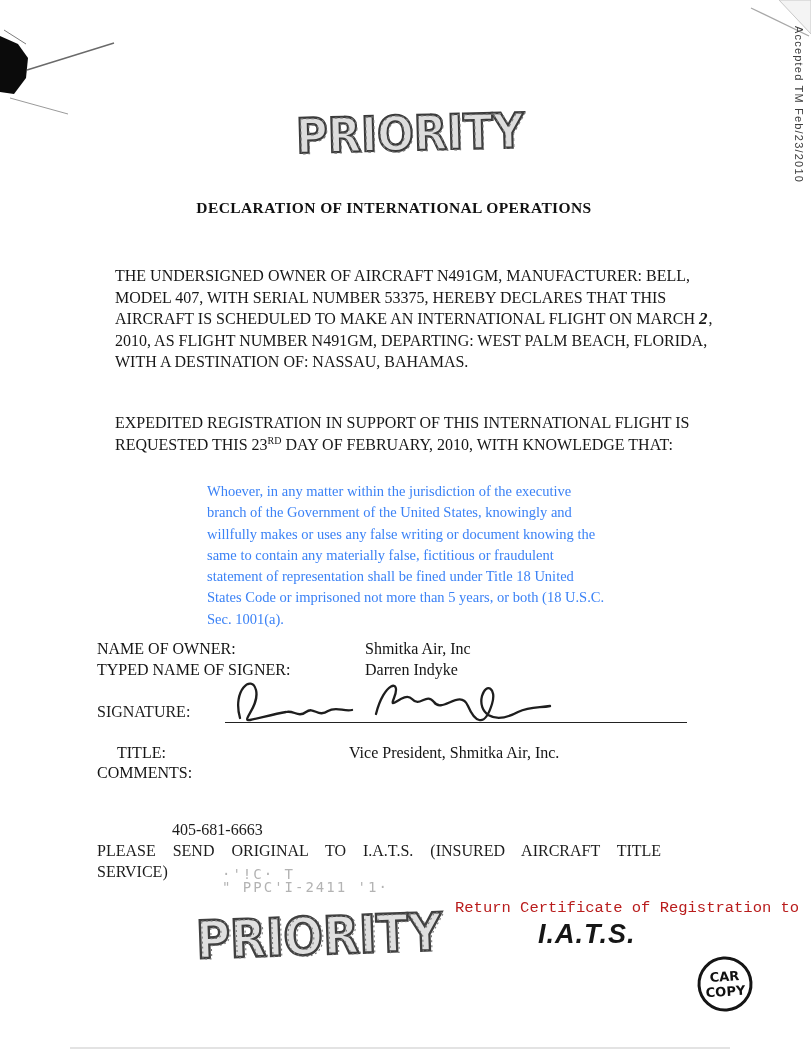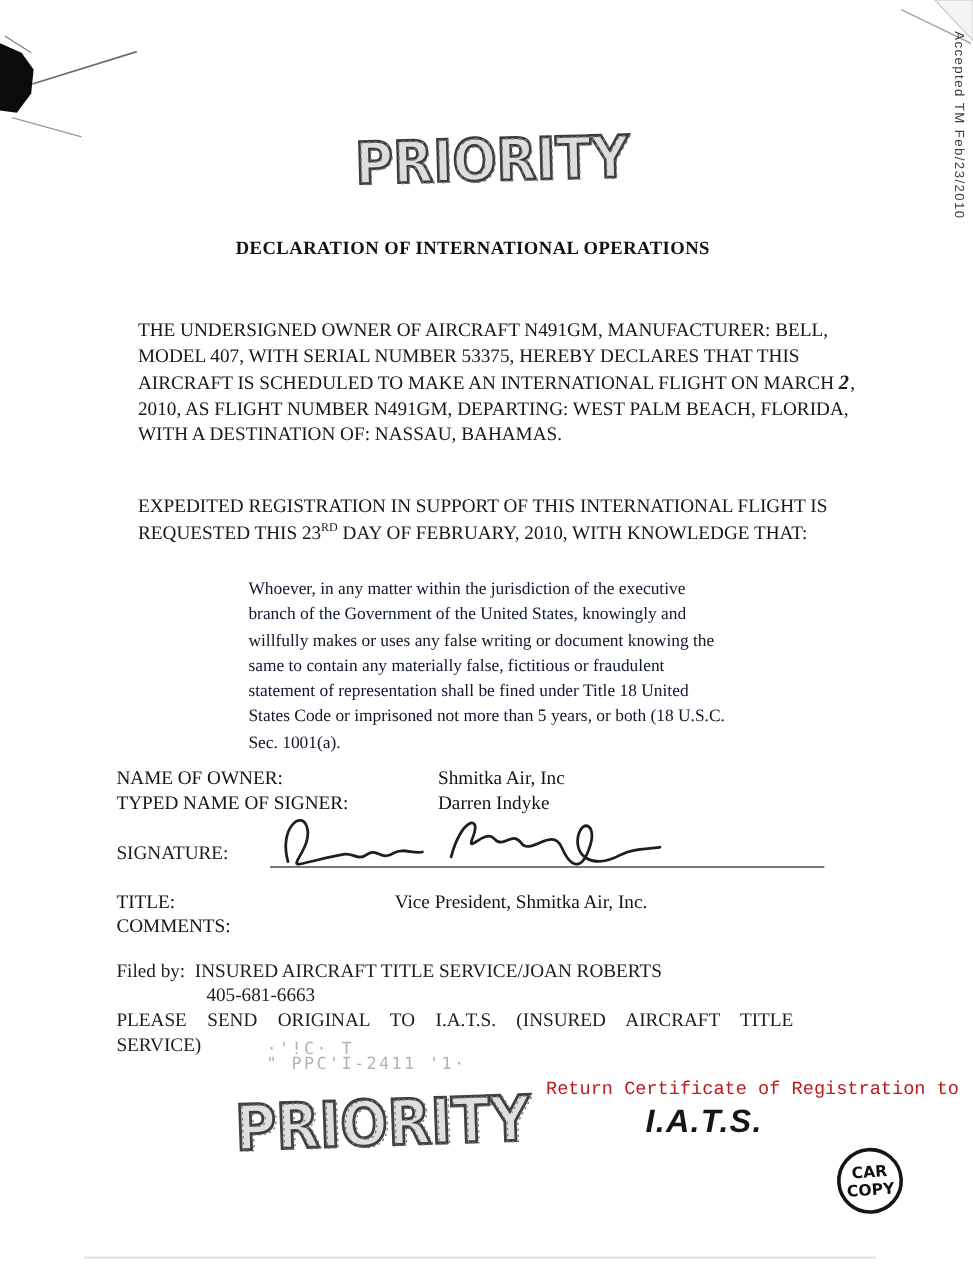--- a/index.html
+++ b/index.html
@@ -70,40 +70,40 @@
     letter-spacing: 1px;
   }
 
   .quote {
     position: absolute;
     left: 207px; top: 481px;
     width: 398px;
     margin: 0;
     font-size: 14.5px;
     line-height: 21.3px;
-    color: #0f172a;
+    color: #3b82f6;
     font-family: Liberation Serif, serif;
   }
 
   .field-row {
     position: absolute;
     left: 97px;
     display: flex;
     font-size: 16px;
     color: #141414;
     white-space: pre;
     gap: 27px;
   }
   .row-owner   { top: 640px; }
   .row-signer  { top: 661px; }
   .row-title   { top: 744px; }
   .row-comments{ top: 764px; }
   .field-row .label { display: inline-block; }
   .lbl-wide   { width: 241px; }
-  .lbl-narrow { width: 205px; }
+  .lbl-narrow { width: 205px; margin-left: 20px; }
 
   .signature-row { position: absolute; left: 97px; top: 703px; font-size: 16px; }
   .sig-line {
     position: absolute;
     left: 225px; top: 722px;
     width: 462px;
     border-bottom: 1.6px solid #222;
   }
   .signature-svg { position: absolute; left: 226px; top: 668px; }
 
@@ -201,21 +201,20 @@
 
   <div class="field-row row-title">
     <span class="label lbl-narrow">TITLE:</span>
     <span class="value">Vice President, Shmitka Air, Inc.</span>
   </div>
 
   <div class="field-row row-comments">
     <span class="label">COMMENTS:</span>
   </div>
 
-  <p class="filed-by">Filed by:  INSURED AIRCRAFT TITLE SERVICE/JOAN ROBERTS</p>
   <p class="phone">405-681-6663</p>
 
   <p class="send-line1">PLEASE SEND ORIGINAL TO I.A.T.S. (INSURED AIRCRAFT TITLE</p>
   <p class="send-line2">SERVICE)</p>
 
   <div class="faint-stamp">
     <div>·'!C· T</div>
     <div>" PPC'I-2411 '1·</div>
   </div>
 

